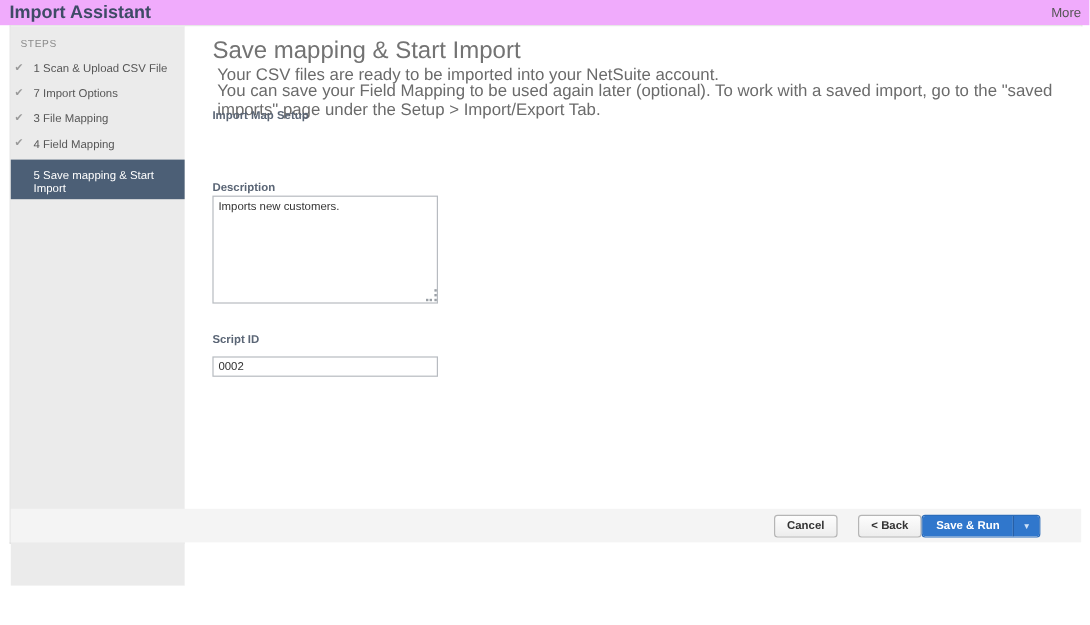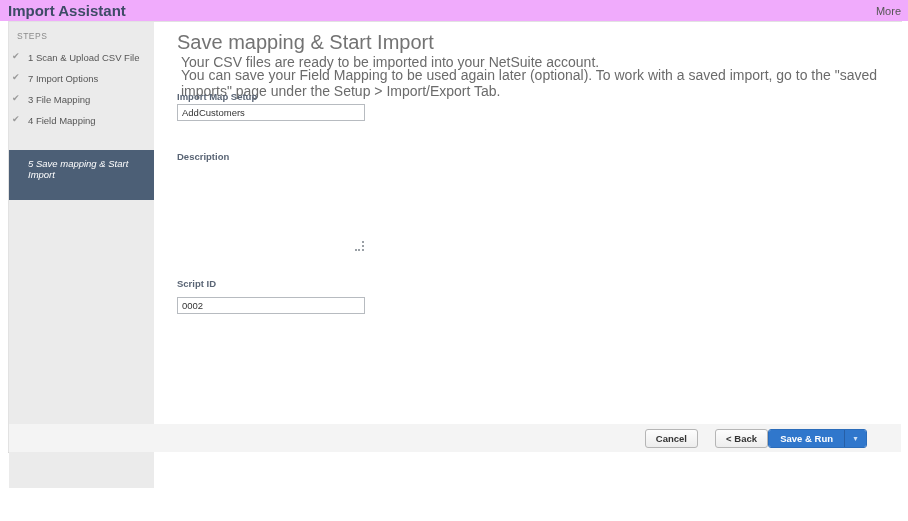--- a/index.html
+++ b/index.html
@@ -50,24 +50,23 @@
     color:#565656;
     cursor:pointer;
   }
   .step-item .check {
     position:absolute; left:3px; top:4px;
     font-size:9px; color:#9a9a9a;
   }
   .step-item.active {
     background:#4c5f76;
     color:#ffffff;
-    padding-top:8px; padding-bottom:20px;
-    margin-top:19px;
+    padding-top:8px; padding-bottom:3px;
+    margin-top:2px;
     cursor:default;
-    font-style:italic;
   }
 
   
   .content { position:absolute; left:145px; top:0; width:749px; height:466px; background:#fff; }
   .content-title {
     position:absolute; left:23px; top:9px;
     font-size:20px; color:#737373;
   }
   .intro-line { position:absolute; left:27px; font-size:14px; color:#6b6b6b; }
   .intro-1 { top:32px; }
@@ -192,23 +191,23 @@
       <span>5 Save mapping &amp; Start Import</span>
     </div>
   </div>
 
   <div class="content">
     <div class="content-title">Save mapping &amp; Start Import</div>
     <div class="intro-line intro-1">Your CSV files are ready to be imported into your NetSuite account.</div>
     <div class="intro-line intro-2">You can save your Field Mapping to be used again later (optional). To work with a saved import, go to the "saved imports" page under the Setup &gt; Import/Export Tab.</div>
 
     <div class="field-label lbl-name">Import Map Setup</div>
-    <input class="text-input inp-name" type="text" value="AddCustomers" style="">
 
     <div class="field-label lbl-desc">Description</div>
+    <textarea class="desc-area" style="">Imports new customers.</textarea>
     <div class="resize-grip">
         <i></i>
       </div>
 
     <div class="field-label lbl-script">Script ID</div>
     <input class="text-input inp-script" type="text" value="0002" style="">
   </div>
 
   <div class="footer">
     <button class="btn btn-cancel">Cancel</button>

